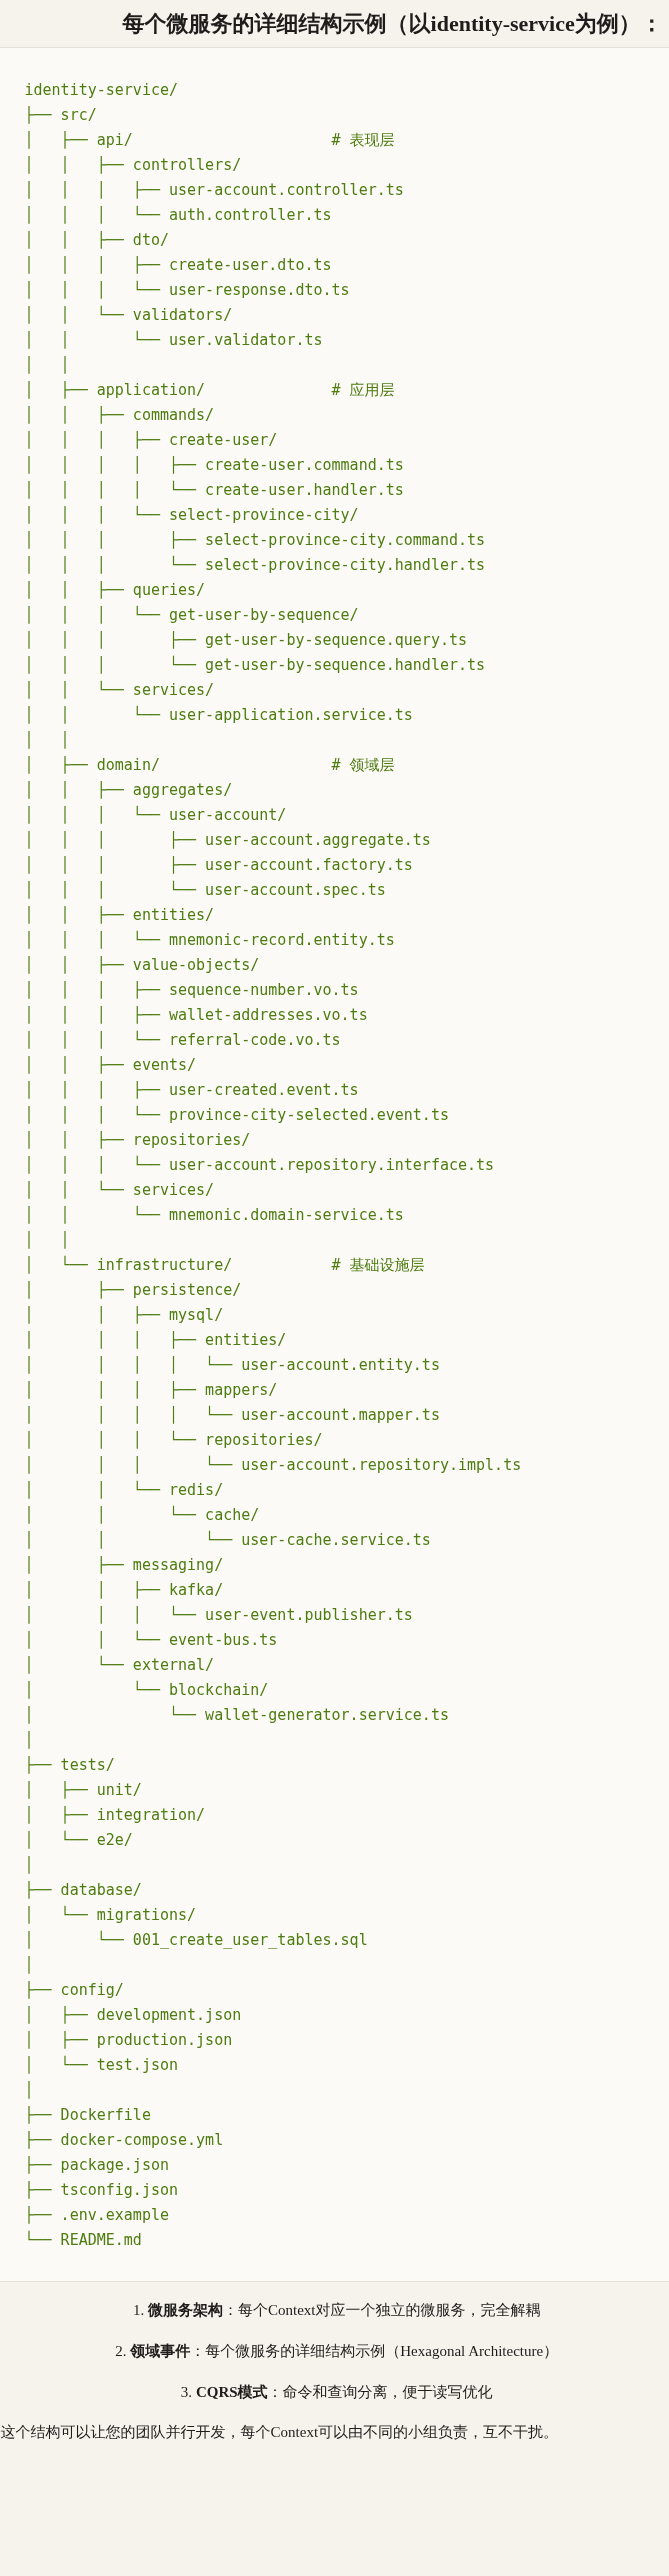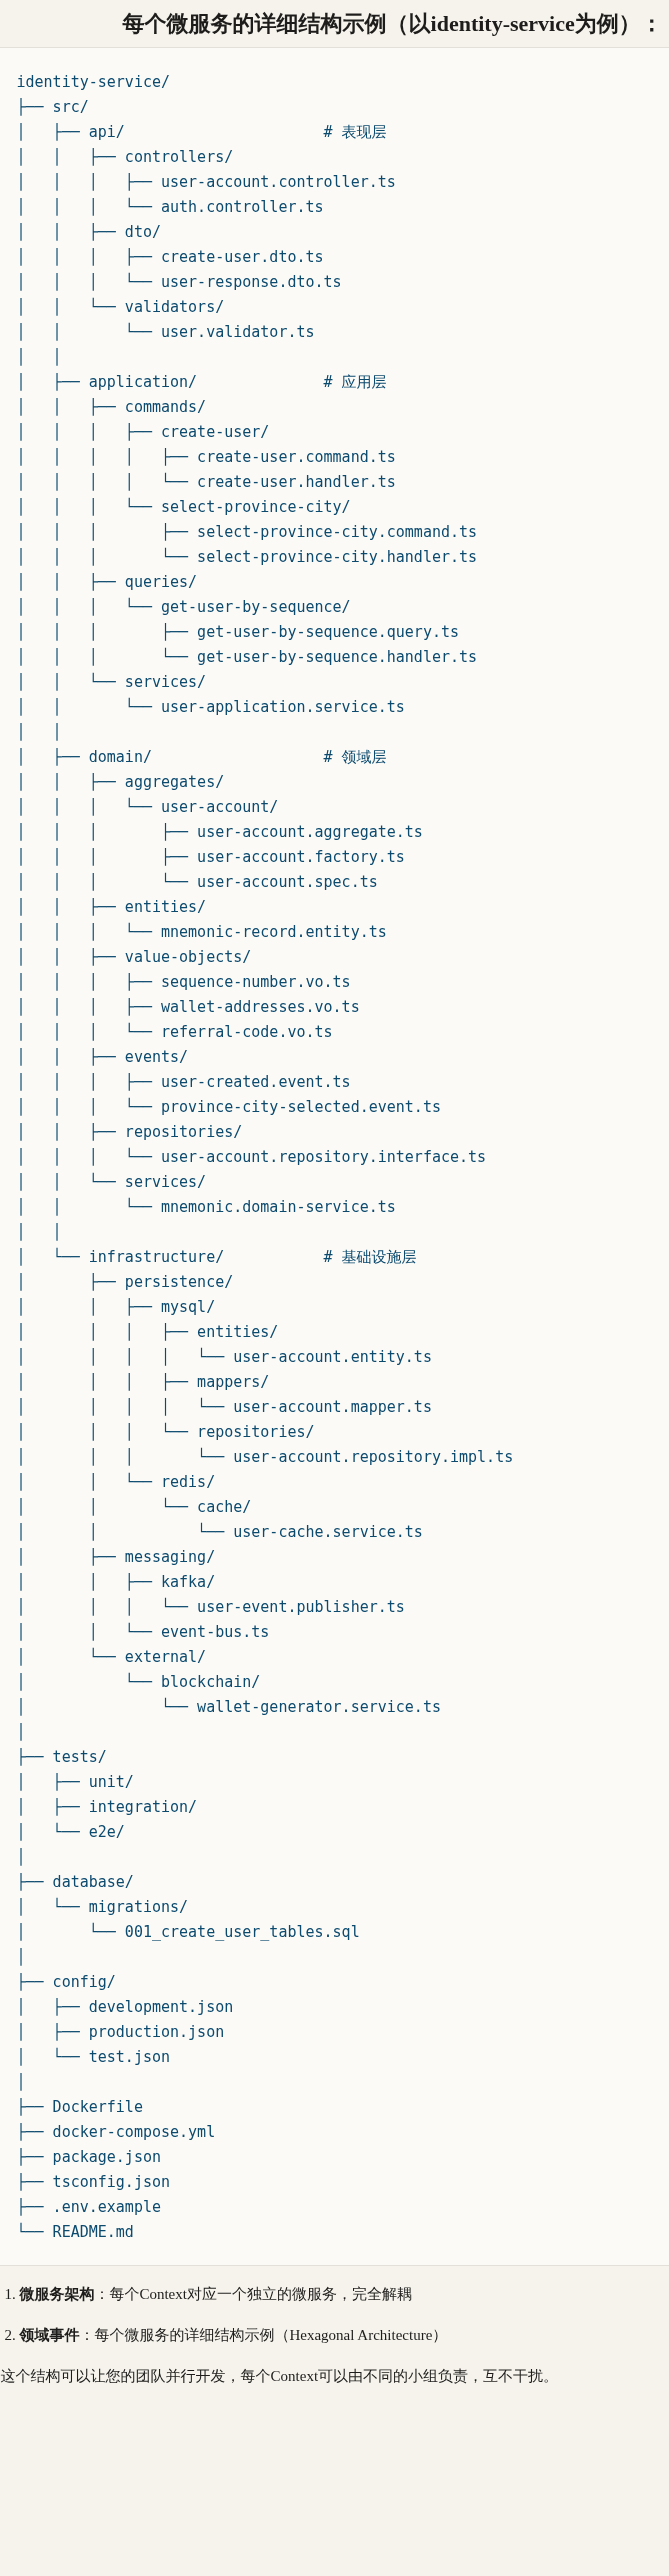--- a/index.html
+++ b/index.html
@@ -23,37 +23,38 @@
   }
   .code-block {
     margin-top: 9.4px;
     border-top: 0.6px solid #E2E0D8;
     border-bottom: 0.6px solid #E2E0D8;
     background: #FBFAF7;
     padding: 18px 10px 16.3px 12.5px;
     overflow: hidden;
   }
   .code-block pre {
-    margin: 4px;
+    margin: 12px;
     font-family: "DejaVu Sans Mono", monospace;
     font-size: 15px;
     line-height: 25px;
-    color: #0c4a6e;
+    color: #4d7c0f;
     white-space: pre;
   }
   .notes-title {
     margin: 15px 0 0 0.6px;
     font-size: 18px;
     line-height: 1.25;
     font-weight: 700;
   }
   .notes-list {
     list-style: none;
     margin: 17.5px 0 0 0;
     padding: 0 0 0 4.4px;
+    text-align: center;
   }
   .note-item {
     font-size: 15px;
     line-height: 1.35;
     margin-bottom: 20.6px;
     white-space: nowrap;
   }
   .note-number { margin-right: 3.8px; }
   .note-term { font-weight: 700; }
   .note-colon { font-weight: 400; }
@@ -157,17 +158,18 @@
 ├── tsconfig.json
 ├── .env.example
 └── README.md</pre>
 </section>
 
 <section class="notes">
 
   <ol class="notes-list">
     <li class="note-item"><span class="note-number">1.</span><span class="note-term">微服务架构</span><span class="note-colon">：</span><span class="note-desc">每个Context对应一个独立的微服务，完全解耦</span></li>
     <li class="note-item"><span class="note-number">2.</span><span class="note-term">领域事件</span><span class="note-colon">：</span><span class="note-desc">每个微服务的详细结构示例（Hexagonal Architecture）</span></li>
+    <li class="note-item"><span class="note-number">3.</span><span class="note-term">CQRS模式</span><span class="note-colon">：</span><span class="note-desc">命令和查询分离，便于读写优化</span></li>
   </ol>
 
   <p class="closing-paragraph">这个结构可以让您的团队并行开发，每个Context可以由不同的小组负责，互不干扰。</p>
 </section>
 
 
 </body></html>

